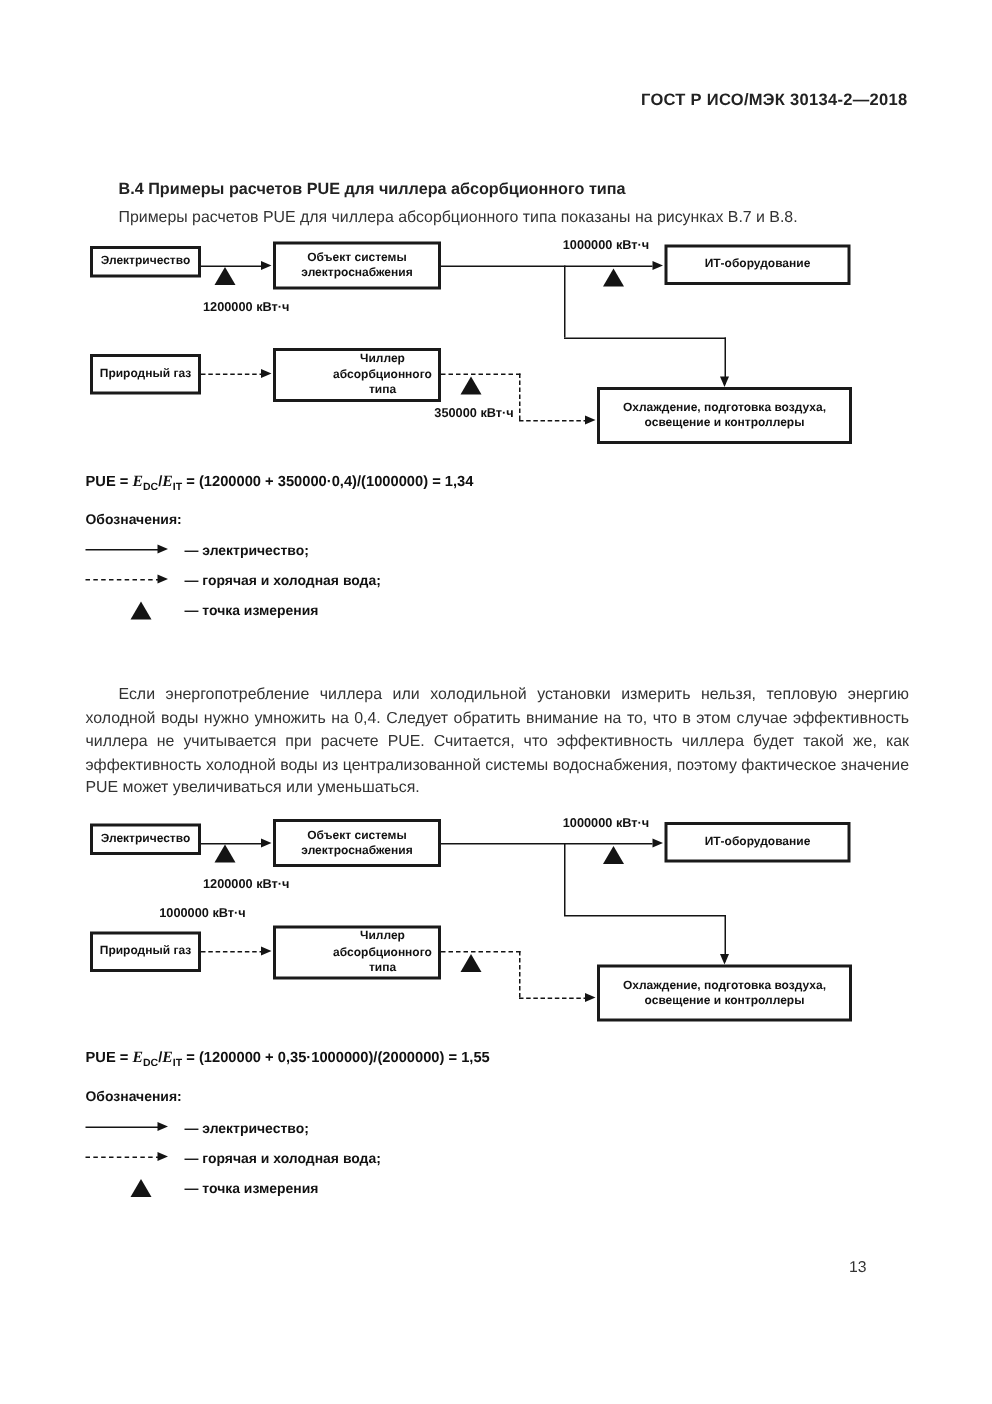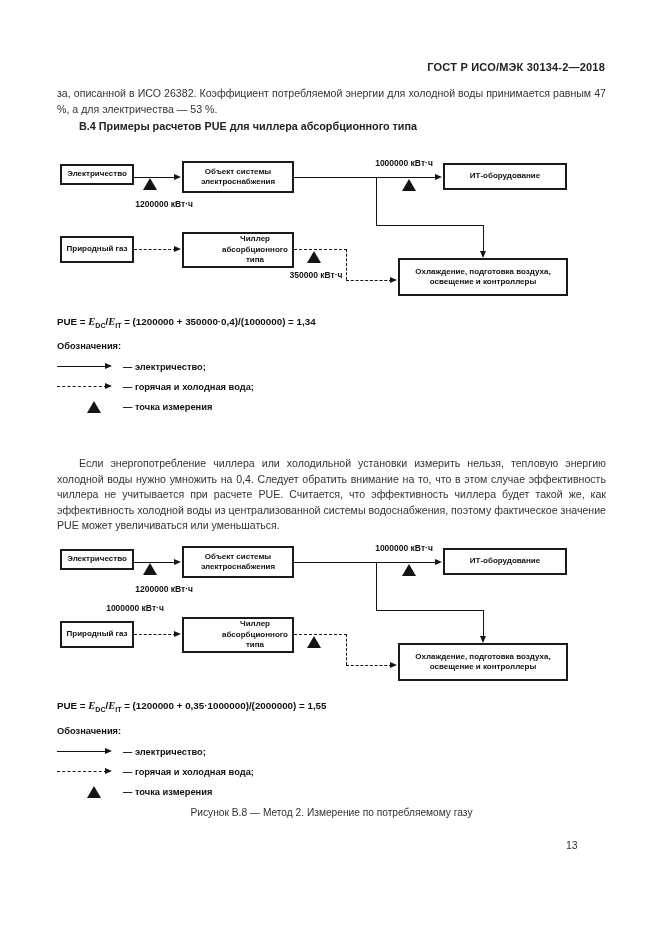--- a/index.html
+++ b/index.html
@@ -78,22 +78,22 @@
 
   .pagenum{position:absolute;top:839px;left:566px;font-size:10.5px;color:#333;}
 </style>
 </head>
 <body>
 
 <div class="page">
 
   <div class="hdr">ГОСТ Р ИСО/МЭК 30134-2—2018</div>
 
-  <div class="para" id="p1">за, описанной в ИСО 26382. Коэффициент потребляемой энергии для холодной воды принимается равным 47 %, а для электричества — 53 %.</div>
   <div class="h4">В.4  Примеры расчетов PUE для чиллера абсорбционного типа</div>
+  <div class="para" id="p2">Примеры расчетов PUE для чиллера абсорбционного типа показаны на рисунках В.7 и В.8.</div>
 
   <div class="diagram" id="d1">
     <div class="box b-elec">Электричество</div>
     <div class="box b-supply">Объект системы
 электроснабжения</div>
     <div class="box b-it">ИТ-оборудование</div>
     <div class="box b-gas">Природный газ</div>
     <div class="box b-chiller">Чиллер
 абсорбционного
 типа</div>
@@ -210,17 +210,16 @@
       <span class="leg-text">— горячая и холодная вода;</span>
     </div>
     <div class="leg-row">
       <span class="leg-sample">
           <span class="ls-tri"></span>
         </span>
       <span class="leg-text">— точка измерения</span>
     </div>
   </div>
 
-  <div class="caption" id="c2">Рисунок В.8 — Метод 2. Измерение по потребляемому газу</div>
 
   <div class="pagenum">13</div>
 
 </div>
 
 </body></html>

